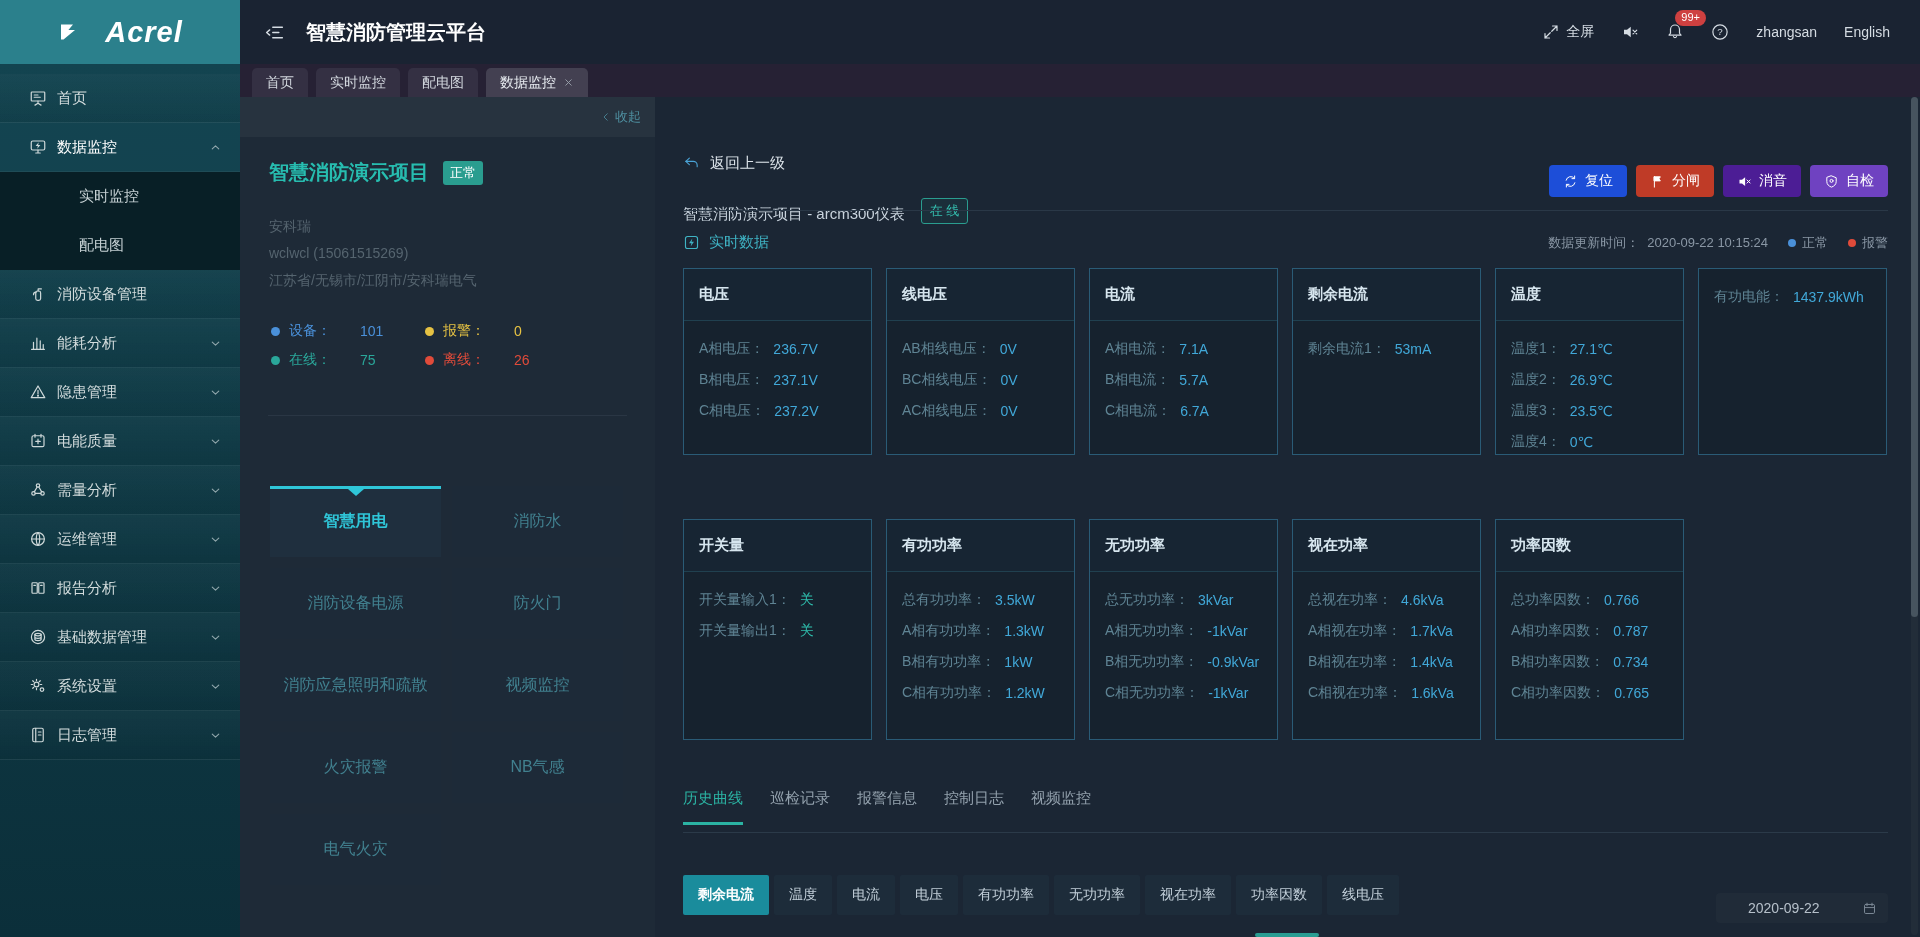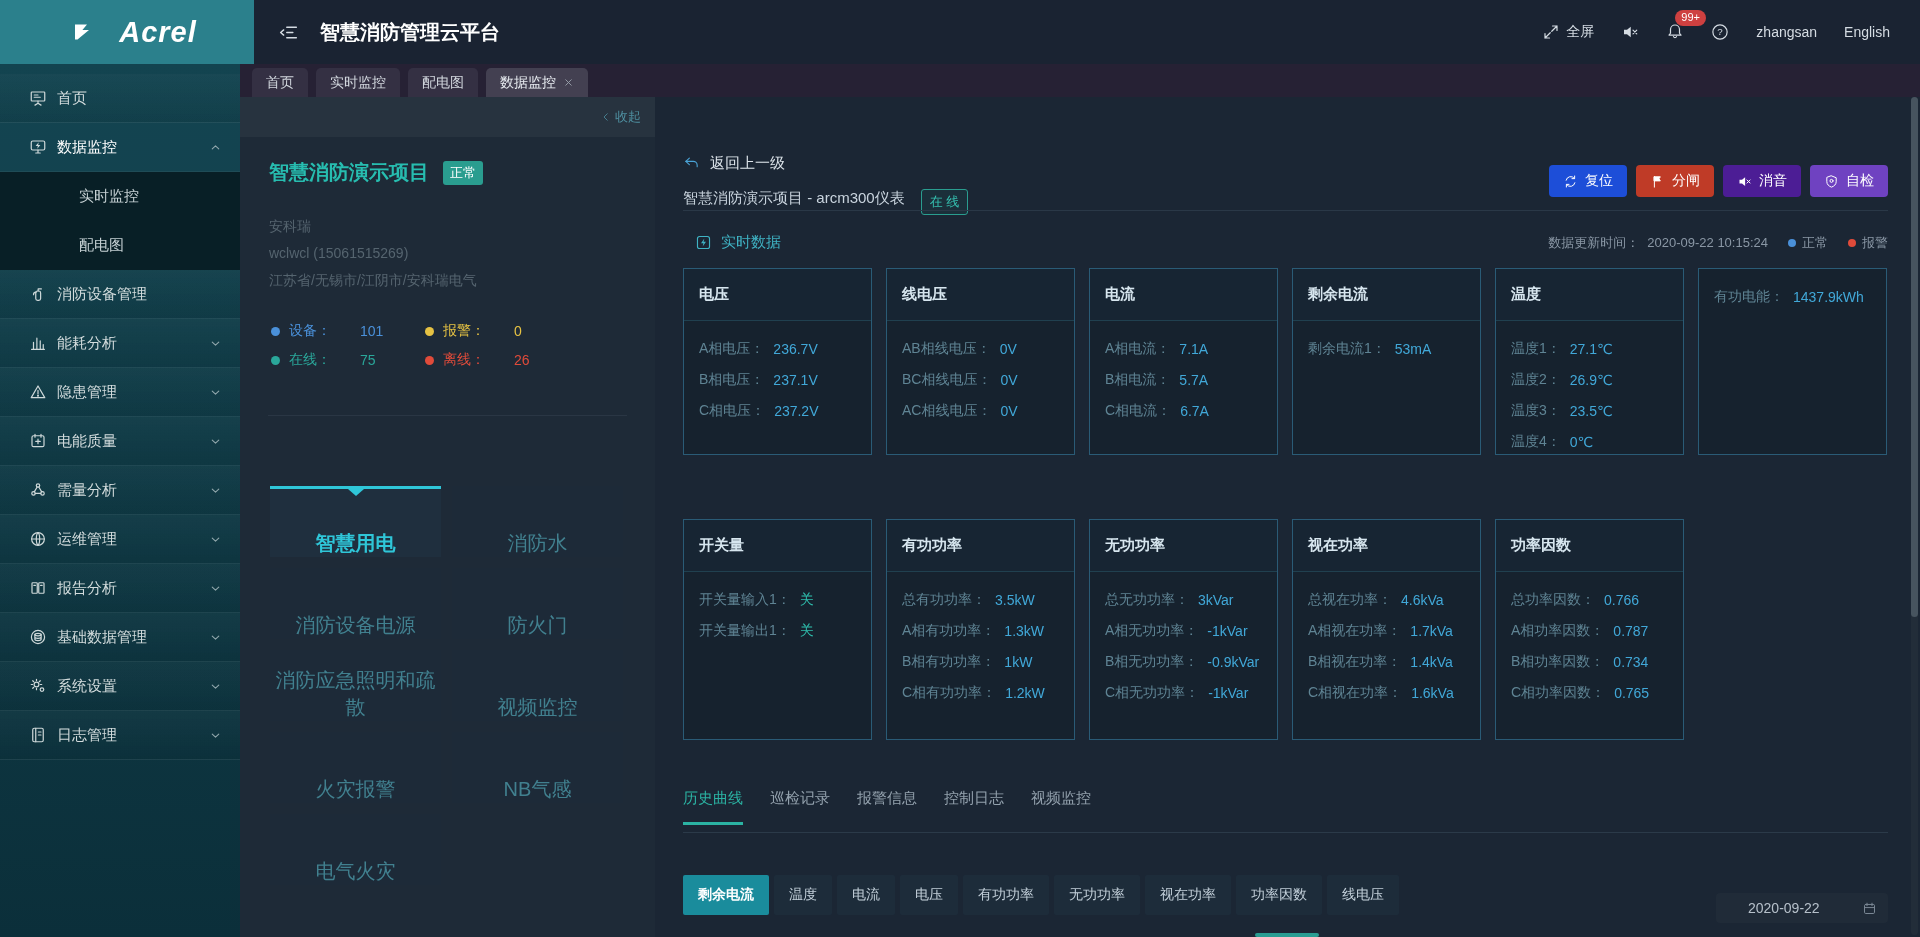--- a/index.html
+++ b/index.html
@@ -4,21 +4,21 @@
 <style>
   html,body{margin:0;padding:0;background:#0e141d;}
   body{font-family:"Liberation Sans","DejaVu Sans",sans-serif;}
   .app{position:relative;width:1920px;height:937px;overflow:hidden;background:#1b2634;}
   svg{stroke:currentColor;fill:none;stroke-width:1.6;stroke-linecap:round;stroke-linejoin:round;display:block;}
   .ic{display:inline-flex;align-items:center;justify-content:center;}
   .ic svg{width:18px;height:18px;}
 
   
   .header{position:absolute;left:0;top:0;width:1920px;height:64px;background:#1a2332;display:flex;align-items:center;z-index:5;}
-  .logo{width:240px;height:64px;background:#2b808c;display:flex;align-items:center;justify-content:center;gap:24px;flex:none;padding-left:14px;}
+  .logo{width:240px;height:64px;background:#2b808c;display:flex;align-items:center;justify-content:center;gap:24px;flex:none;}
   .logo .ic svg{width:24px;height:24px;}
   .logo-text{color:#ffffff;font-size:29px;font-weight:bold;font-style:italic;letter-spacing:1px;}
   .menu-fold{margin-left:24px;color:#d5dce3;cursor:pointer;}
   .menu-fold svg{width:21px;height:21px;}
   .app-title{margin:0 0 0 21px;font-size:20px;color:#ffffff;font-weight:bold;}
   .header-right{margin-left:auto;display:flex;align-items:center;gap:27px;padding-right:30px;color:#d5dce3;font-size:14px;}
   .hbtn{display:flex;align-items:center;gap:6px;cursor:pointer;}
   .bell-wrap{position:relative;cursor:pointer;}
   .badge{position:absolute;top:-12px;left:9px;background:#ce4040;color:#fff;font-size:11px;padding:2.5px 6px;border-radius:9px;line-height:1;white-space:nowrap;}
 
@@ -46,37 +46,37 @@
   .ptitle-row{position:absolute;left:29px;top:62px;display:flex;align-items:center;gap:14px;}
   .ptitle{color:#27bdb0;font-size:20px;font-weight:bold;}
   .pbadge{background:#2a9d8f;color:#fff;font-size:13px;padding:3px 7px;border-radius:3px;}
   .pmeta{position:absolute;left:29px;top:116px;color:#55646f;font-size:14px;line-height:27px;}
   .pstats{position:absolute;left:31px;top:225px;display:grid;grid-template-columns:154px auto;row-gap:11px;font-size:14px;}
   .pstat{display:flex;align-items:center;gap:9px;}
   .pstat b{font-weight:normal;margin-left:20px;}
   .dot{width:9px;height:9px;border-radius:50%;display:inline-block;flex:none;}
   .pdivider{position:absolute;left:28px;right:28px;top:318px;border-top:1px solid #2a3644;}
   .ptiles{position:absolute;left:30px;top:389px;display:grid;grid-template-columns:171px 171px;gap:11px;}
-  .tile{position:relative;height:71px;background:#1d2a38;display:flex;align-items:flex-end;justify-content:center;color:#41808f;font-size:20px;cursor:pointer;text-align:center;}
+  .tile{position:relative;height:71px;background:#1d2a38;display:flex;align-items:center;justify-content:center;color:#41808f;font-size:16px;cursor:pointer;text-align:center;}
   .tile.active{background:#1f2f3e;color:#2fc6d8;font-weight:bold;}
   .tile.active::before{content:"";position:absolute;top:0;left:0;right:0;height:3px;background:#2fc6d8;}
   .tile.active::after{content:"";position:absolute;top:3px;left:50%;margin-left:-8px;border-left:8px solid transparent;border-right:8px solid transparent;border-top:7px solid #2fc6d8;}
 
   
   .main{position:absolute;left:655px;top:97px;right:0;bottom:0;}
   .back-row{position:absolute;left:28px;top:57px;display:flex;align-items:center;gap:10px;color:#dde4ea;font-size:15px;cursor:pointer;}
   .back-row .ic{color:#4aa3d6;}
   .back-row .ic svg{width:17px;height:17px;}
-  .device-row{position:absolute;left:28px;top:92px;display:flex;align-items:flex-start;gap:16px;color:#c9d4de;font-size:15px;}
+  .device-row{position:absolute;left:28px;top:101px;display:flex;align-items:flex-end;gap:16px;color:#c9d4de;font-size:15px;}
   .online{border:1px solid #2a9d8f;color:#35c0b0;font-size:13px;padding:3px 8px;border-radius:3px;background:rgba(42,157,143,.08);}
   .actions{position:absolute;right:32px;top:68px;display:flex;gap:9px;}
   .abtn{height:32px;border:none;border-radius:4px;color:#fff;font-size:14px;display:flex;align-items:center;gap:7px;padding:0 14px;cursor:pointer;font-family:inherit;}
   .abtn .ic svg{width:15px;height:15px;}
   .mdivider{position:absolute;left:28px;right:32px;top:113px;border-top:1px solid #2a3847;}
-  .section-row{position:absolute;left:40px;right:32px;top:136px;display:flex;align-items:center;text-align:right;}
+  .section-row{position:absolute;left:28px;right:32px;top:136px;display:flex;align-items:center;text-align:right;}
   .sec-left{display:flex;align-items:center;gap:9px;color:#3fb3c4;font-size:15px;}
   .sec-left .ic svg{width:17px;height:17px;}
   .sec-right{margin-left:auto;display:flex;align-items:center;gap:8px;color:#8a97a5;font-size:13px;}
   .leg{display:flex;align-items:center;gap:6px;margin-left:12px;}
   .leg .dot{width:8px;height:8px;}
 
   .cards{position:absolute;left:28px;display:grid;gap:14px;}
   .cards.r1{top:171px;grid-template-columns:repeat(6,189px);}
   .cards.r1 .card{height:187px;}
   .cards.r2{top:422px;grid-template-columns:repeat(5,189px);}

